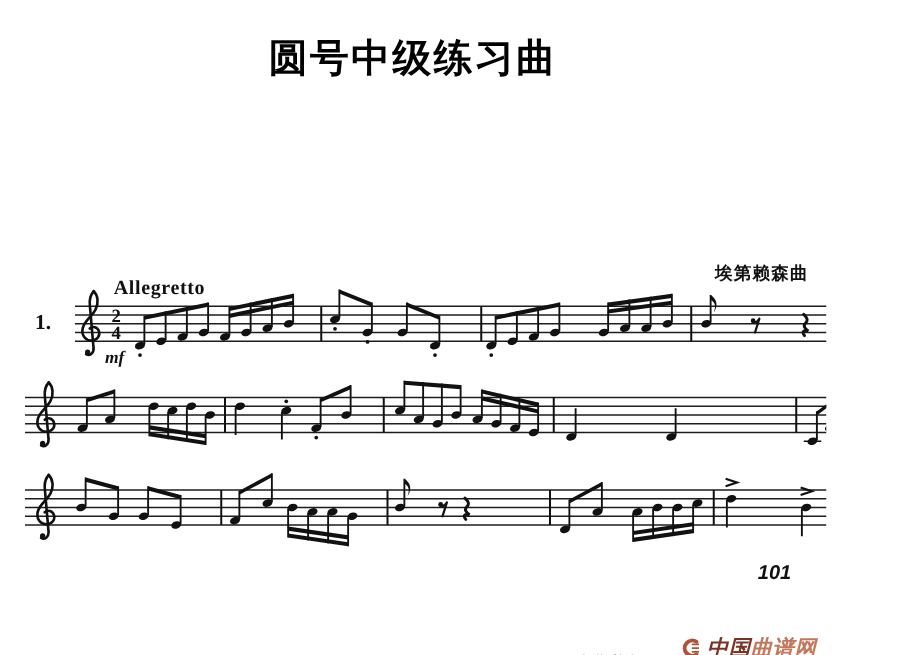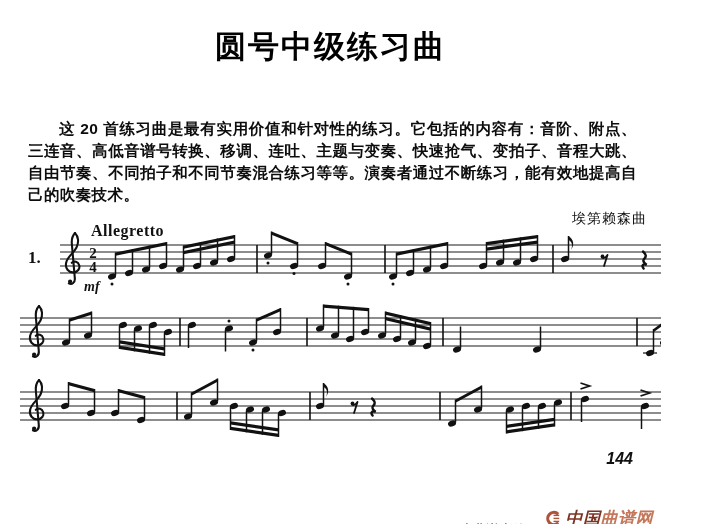--- a/index.html
+++ b/index.html
@@ -2,21 +2,21 @@
 <html><head>
 <meta charset="utf-8">
 <style>
   html,body{margin:0;padding:0;}
   #page{position:relative;width:661px;height:524px;background:#ffffff;overflow:hidden;
         font-family:"Liberation Sans", sans-serif;color:#111;}
   .title{position:absolute;top:26px;left:0;width:100%;text-align:center;
          font-size:31px;font-weight:700;letter-spacing:2px;color:#000;}
   .intro{position:absolute;left:28px;right:24px;top:102px;font-size:15.5px;line-height:22px;
          font-weight:700;text-align:justify;text-indent:2em;letter-spacing:0.4px;color:#0d0d0d;}
-  .composer{position:absolute;right:14px;top:210px;font-size:14px;font-weight:400;letter-spacing:1px;}
+  .composer{position:absolute;right:14px;top:210px;font-size:14px;font-weight:700;letter-spacing:1px;}
   .tempo{position:absolute;left:91px;top:222px;font-family:"Liberation Serif", serif;
          font-size:16px;font-weight:700;letter-spacing:0.5px;text-align:center;}
   .etude-no{position:absolute;left:28px;top:248px;font-family:"Liberation Serif", serif;
             font-size:17px;font-weight:700;}
   .dyn{position:absolute;left:84px;top:279px;font-family:"Liberation Serif", serif;
        font-size:14px;font-weight:700;font-style:italic;}
   .staff-holder{position:absolute;height:76px;}
   #staff1{left:60px;top:225px;width:656px;}
   #staff2{left:20px;top:298px;width:698px;}
   #staff3{left:20px;top:372px;width:698px;}
@@ -26,21 +26,20 @@
   .footer .brand{font-size:17px;font-weight:700;font-style:italic;letter-spacing:0.5px;}
   svg{display:block;}
 </style>
 </head>
 <body>
 
 <div id="page">
 
   <div class="title">圆号中级练习曲</div>
 
-  <p class="intro">这 20 首练习曲是最有实用价值和针对性的练习。它包括的内容有：音阶、附点、三连音、高低音谱号转换、移调、连吐、主题与变奏、快速抢气、变拍子、音程大跳、自由节奏、不同拍子和不同节奏混合练习等等。演奏者通过不断练习，能有效地提高自己的吹奏技术。</p>
 
   <div class="composer">埃第赖森曲</div>
 
   <div class="tempo">Allegretto</div>
   <div class="etude-no">1.</div>
 
   <div id="staff1" class="staff-holder">
       <svg width="656" height="76" viewBox="0 0 656 76">
         <line x1="0" y1="20" x2="656" y2="20" stroke="#1d1d1d" stroke-width="1.1"></line>
         <line x1="0" y1="27" x2="656" y2="27" stroke="#1d1d1d" stroke-width="1.1"></line>
@@ -261,21 +260,21 @@
         <line x1="561.5" y1="28" x2="561.5" y2="50" stroke="#111111" stroke-width="1.5"></line>
         <path d="M 560.5 11 L 569.5 14 L 560.5 17" fill="none" stroke="#111111" stroke-width="1.8"></path>
         <ellipse cx="625" cy="34" rx="4.1" ry="2.9" transform="rotate(-18 625 34)" fill="#111111"></ellipse>
         <line x1="621.5" y1="35" x2="621.5" y2="57" stroke="#111111" stroke-width="1.5"></line>
         <path d="M 620.5 18 L 629.5 21 L 620.5 24" fill="none" stroke="#111111" stroke-width="1.8"></path>
       </svg>
     </div>
 
   <div class="dyn">mf</div>
 
-  <div class="pagenum">144</div>
+  <div class="pagenum">101</div>
 
   <div class="footer">
     <span class="prefix">本曲谱上传于</span>
     <span>
       <svg id="logo-svg" width="17" height="17" viewBox="0 0 17 17">
         <path id="logo-arc" d="M13.2 3.4 A6.1 6.1 0 1 0 13.2 13.6" fill="none" stroke-width="3.1" stroke-linecap="round" stroke="#b0513a"></path>
         <g id="logo-lines" stroke-width="1.4" stroke="#b0513a">
           <line x1="9.5" y1="5.4" x2="15.2" y2="5.4"></line>
           <line x1="9.5" y1="8.4" x2="15.2" y2="8.4"></line>
           <line x1="9.5" y1="11.4" x2="15.2" y2="11.4"></line>

